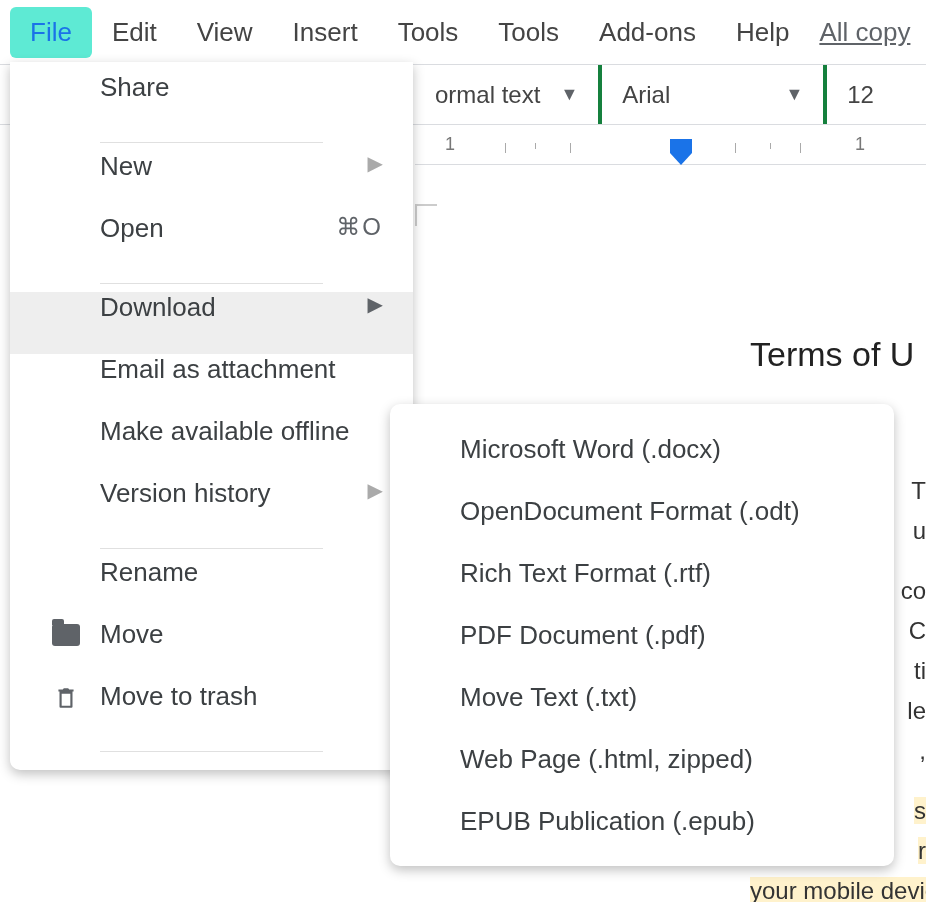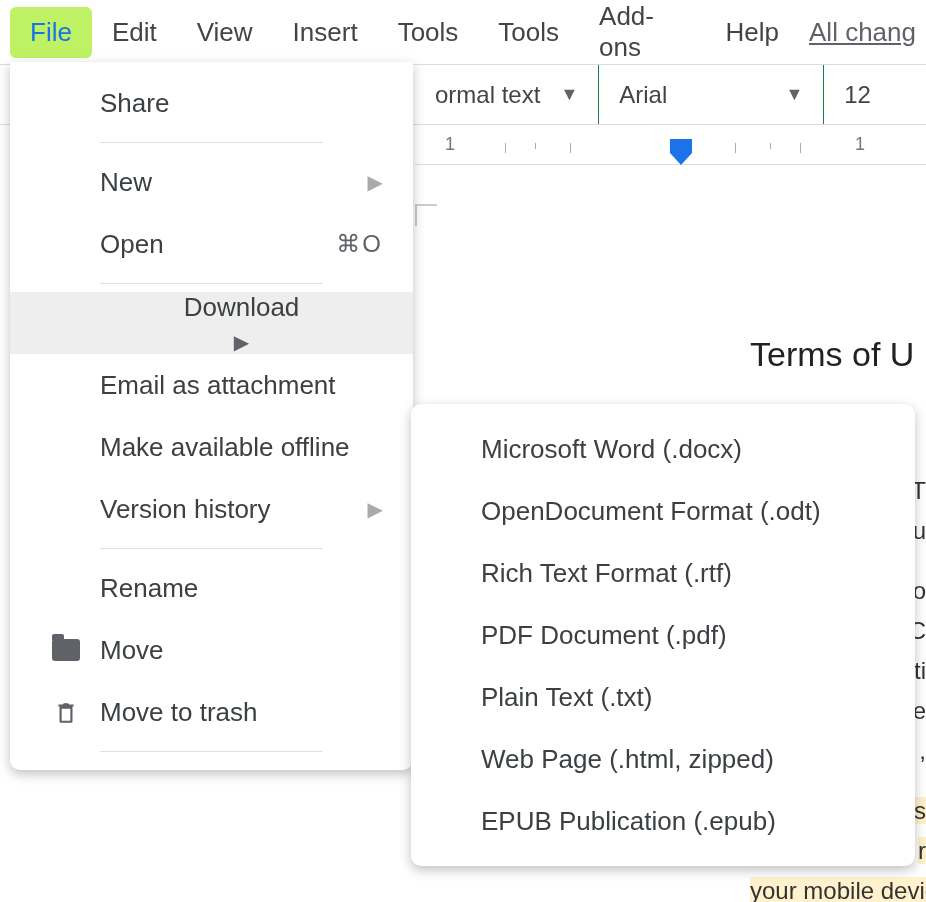--- a/index.html
+++ b/index.html
@@ -1,71 +1,71 @@
 <!DOCTYPE html>
 <html><head>
   <meta charset="utf-8">
   <style>
     * { box-sizing: border-box; margin: 0; padding: 0; font-family: Arial, sans-serif; }
     body { width: 926px; height: 902px; overflow: hidden; background: #fff; color: #3c4043; position: relative; }
 
     .menubar { display: flex; align-items: center; height: 65px; padding: 0 10px; border-bottom: 1px solid #dadce0; font-size: 26px; color: #444; }
     .menu-item { padding: 10px 20px; border-radius: 6px; cursor: pointer; }
-    .menu-item.active { background: #bef264; color: #1a73e8; }
+    .menu-item.active { background: #5eead4; color: #1a73e8; }
     .menu-status { margin-left: 10px; color: #5f6368; text-decoration: underline; white-space: nowrap; }
 
     .toolbar { display: flex; align-items: center; height: 60px; border-bottom: 1px solid #dadce0; font-size: 24px; color: #444; overflow: hidden; }
     .toolbar-spacer { width: 415px; flex: 0 0 auto; }
-    .toolbar-group { display: flex; align-items: center; padding: 0 20px; border-right: 1px solid #15803d; height: 100%; }
+    .toolbar-group { display: flex; align-items: center; padding: 0 20px; border-right: 4px solid #15803d; height: 100%; }
     .toolbar-group span { white-space: nowrap; }
     .dropdown-caret { margin-left: 20px; font-size: 18px; color: #5f6368; }
 
     .ruler { position: absolute; top: 125px; left: 415px; right: 0; height: 40px; border-bottom: 1px solid #dadce0; font-size: 18px; color: #777; display: flex; align-items: center; }
     .ruler .tick-label { position: absolute; }
     .ruler .indent-marker { position: absolute; left: 255px; top: 14px; width: 22px; height: 14px; background: #1a73e8; }
     .ruler .indent-tri { position: absolute; left: 255px; top: 28px; border-left: 11px solid transparent; border-right: 11px solid transparent; border-top: 12px solid #1a73e8; }
     .ruler .minor { position: absolute; top: 18px; width: 1px; height: 10px; background: #aaa; }
 
     .page-area { position: absolute; top: 165px; left: 480px; right: 0; padding: 170px 0 0 270px; }
     .page-title { font-size: 34px; font-weight: 400; color: #222; white-space: nowrap; }
     .page-body { margin-top: 100px; font-size: 24px; color: #333; line-height: 34px; }
     .page-body p { margin-bottom: 26px; white-space: nowrap; overflow: hidden; }
     .highlight { background: #fff2cc; }
 
     .dropdown-panel { position: absolute; top: 62px; left: 10px; width: 403px; background: #fff; box-shadow: 0 4px 12px rgba(0,0,0,0.25); border-radius: 0 0 10px 10px; padding: 10px 0; font-size: 26px; color: #3c4043; z-index: 100; }
-    .dd-item { display: flex; align-items: center; height: 62px; padding: 0 30px 0 90px; position: relative; cursor: pointer; }
-    .dd-item.highlighted { background: #eee; flex-direction: column; }
+    .dd-item { display: flex; align-items: flex-start; height: 62px; padding: 0 30px 0 90px; position: relative; cursor: pointer; }
+    .dd-item.highlighted { background: #eee; }
     .dd-item .label { flex: 1; }
     .dd-item .shortcut { font-size: 24px; color: #5f6368; letter-spacing: 2px; }
     .dd-item .submenu-arrow { color: #5f6368; font-size: 20px; }
     .dd-item .icon { position: absolute; left: 40px; width: 32px; height: 32px; display: flex; align-items: center; justify-content: center; }
     .dd-sep { height: 1px; background: #e0e0e0; margin: 8px 90px 8px 90px; }
 
-    .submenu-panel { position: absolute; top: 404px; left: 411px; width: 504px; background: #fff; box-shadow: 0 4px 12px rgba(0,0,0,0.25); border-radius: 10px; padding: 14px 0; font-size: 26px; color: #3c4043; z-index: 200; }
+    .submenu-panel { position: absolute; top: 404px; left: 390px; width: 504px; background: #fff; box-shadow: 0 4px 12px rgba(0,0,0,0.25); border-radius: 10px; padding: 14px 0; font-size: 26px; color: #3c4043; z-index: 200; }
     .sub-item { display: flex; align-items: center; height: 62px; padding: 0 30px 0 70px; cursor: pointer; }
 
     .folder-icon { width: 28px; height: 22px; background: #5f6368; border-radius: 3px; position: relative; }
     .folder-icon::before { content: ""; position: absolute; top: -5px; left: 0; width: 12px; height: 6px; background: #5f6368; border-radius: 2px 2px 0 0; }
     .trash-icon svg { width: 26px; height: 30px; }
 
     .page-corner { position: absolute; top: 204px; left: 415px; width: 22px; height: 22px; border-left: 2px solid #ccc; border-top: 2px solid #ccc; }
   </style>
 </head>
 <body>
 
 <div class="menubar">
   <div class="menu-item active">File</div>
   <div class="menu-item">Edit</div>
   <div class="menu-item">View</div>
   <div class="menu-item">Insert</div>
   <div class="menu-item">Tools</div>
   <div class="menu-item">Tools</div>
   <div class="menu-item">Add-ons</div>
   <div class="menu-item">Help</div>
-  <div class="menu-status">All chang</div>
+  <div class="menu-status">All copy</div>
 </div>
 
 <div class="toolbar">
   <div class="toolbar-spacer"></div>
   <div class="toolbar-group">
     <span>ormal text</span>
     <span class="dropdown-caret">▼</span>
   </div>
   <div class="toolbar-group" style="width: 225px; gap: 31px;">
     <span>Arial</span>
@@ -166,21 +166,21 @@
   <div class="sub-item">
       <span>OpenDocument Format (.odt)</span>
     </div>
   <div class="sub-item">
       <span>Rich Text Format (.rtf)</span>
     </div>
   <div class="sub-item">
       <span>PDF Document (.pdf)</span>
     </div>
   <div class="sub-item">
-      <span>Plain Text (.txt)</span>
+      <span>Move Text (.txt)</span>
     </div>
   <div class="sub-item">
       <span>Web Page (.html, zipped)</span>
     </div>
   <div class="sub-item">
       <span>EPUB Publication (.epub)</span>
     </div>
 </div>
 
 </body></html>

